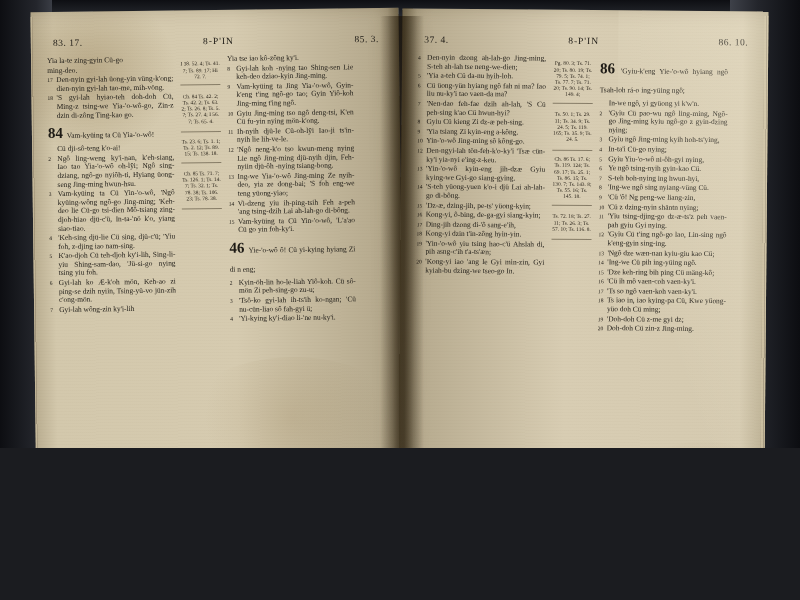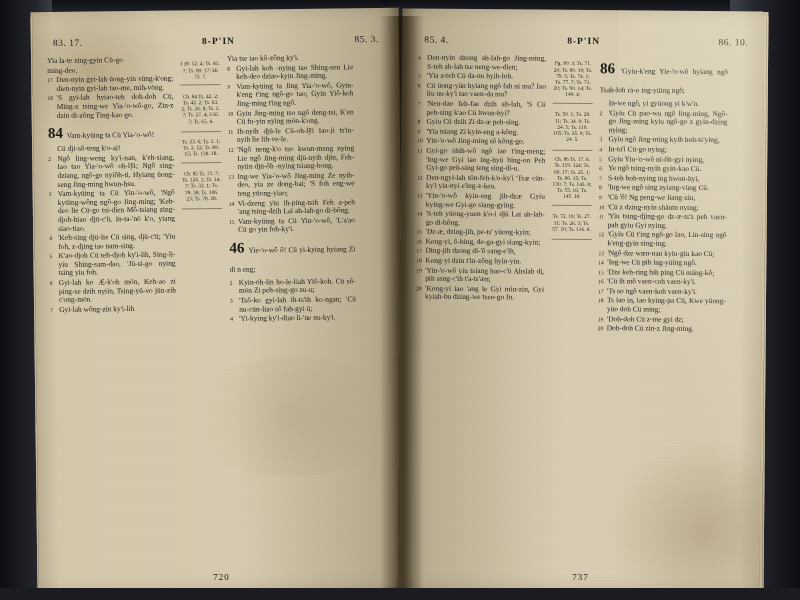--- a/index.html
+++ b/index.html
@@ -1,21 +1,21 @@
 <!DOCTYPE html>
 <html><head>
 <meta charset="utf-8">
 <style>
   html,body{margin:0;padding:0;}
   body{
     width:800px;height:600px;overflow:hidden;
     background:#1b1c20;
     font-family:"Liberation Serif", serif;
   }
-  #stage{position:relative;width:800px;height:588px;overflow:hidden;}
+  #stage{position:relative;width:800px;height:448px;overflow:hidden;}
 
   
   .desk{position:absolute;inset:0;background:
       radial-gradient(ellipse at 50% 40%, #2d2f35 0%, #14151a 75%);}
 
   
   .cover{position:absolute;background:#141519;}
   .cover.left{left:0;top:0;width:52px;height:600px;
      background:linear-gradient(90deg,#0d0e12 0%,#24262c 70%,#3a3d45 100%);}
   .cover.right{right:0;top:0;width:70px;height:600px;
@@ -57,21 +57,21 @@
   
   .gutter{position:absolute;left:352px;top:6px;width:44px;height:572px;
     background:linear-gradient(90deg,rgba(30,20,5,0) 0%,rgba(30,20,5,.55) 45%,rgba(30,20,5,.60) 55%,rgba(30,20,5,0) 100%);
     pointer-events:none;}
 
   
   .frame{position:absolute;inset:0;padding:26px 14px 22px 16px;box-sizing:border-box;}
 
   .runhead{display:flex;justify-content:space-between;align-items:baseline;
     font-size:9.5px;letter-spacing:.5px;padding:0 6px 3px 6px;}
-  .runhead .mid{font-weight:bold;letter-spacing:1px;}
+  .runhead .mid{font-weight:normal;letter-spacing:1px;}
 
   .cols{display:flex;gap:7px;margin-top:6px;}
   .col{position:relative;}
   .textcol{width:128px;font-size:7.4px;line-height:8.6px;text-align:justify;}
   .notecol{width:40px;font-size:5.4px;line-height:6.2px;color:#2a241b;text-align:center;}
   .left .textcol{width:126px;}
   .verse{position:relative;padding-left:9px;margin:0 0 1px 0;}
   .vn{position:absolute;left:0;top:0;font-size:5.5px;}
   .hang{text-indent:-5px;padding-left:5px;}
 
@@ -248,21 +248,21 @@
       </div>
       <div class="fiber"></div>
     </div>
 
     <div class="page right">
       <div class="stack"></div>
       <div class="stain s2"></div>
       <div class="frame">
 
         <div class="runhead">
-          <span>85.  4.</span>
+          <span>37.  4.</span>
           <span class="mid">8-P'IN</span>
           <span>86.  10.</span>
         </div>
 
         <div class="cols">
 
           <div class="col textcol">
             <p class="verse">
               <span class="vn">4</span>
               <span>Den-nyin dzong ah-lah-go Jing-ming, S-teh ah-lah tse neng-we-dien;</span>
@@ -274,35 +274,31 @@
             <p class="verse">
               <span class="vn">6</span>
               <span>Cü üong-yün hyiang ngô fah ni ma? Iao liu nu-ky'i tao vaen-da ma?</span>
             </p>
             <p class="verse">
               <span class="vn">7</span>
               <span>'Nen-dao feh-fae dzih ah-lah, 'S Cü peh-sing k'ao Cü hwun-hyi?</span>
             </p>
             <p class="verse">
               <span class="vn">8</span>
-              <span>Gyiu Cü dzih Zi dz-æ peh-sing.</span>
+              <span>Gyiu Cü kieng Zi dz-æ peh-sing.</span>
             </p>
             <p class="verse">
               <span class="vn">9</span>
               <span>'Yia tsiang Zi kyin-eng a-kông.</span>
             </p>
             <p class="verse">
               <span class="vn">10</span>
               <span>Yin-'o-wô Jing-ming sô kông-go.</span>
             </p>
             <p class="verse">
-              <span class="vn">11</span>
-              <span>Gyi-go shih-wô ngô iao t'ing-meng; 'Ing-we Gyi iao ing-hyü bing-on Peh Gyi-go peh-sing teng sing-di-u.</span>
-            </p>
-            <p class="verse">
               <span class="vn">12</span>
               <span>Den-ngyi-lah tön-feh-k'o-ky'i 'Tsæ cün-ky'i yia-nyi e'ing-z-keu.</span>
             </p>
             <p class="verse">
               <span class="vn">13</span>
               <span>'Yin-'o-wô kyin-eng jih-dzæ Gyiu kying-we Gyi-go siang-gying.</span>
             </p>
             <p class="verse">
               <span class="vn">14</span>
               <span>'S-teh yüong-yuen k'o-i djü Lai ah-lah-go di-bông.</span>
@@ -318,21 +314,21 @@
             <p class="verse">
               <span class="vn">17</span>
               <span>Ding-jih dzong di-'ô sang-e'ih,</span>
             </p>
             <p class="verse">
               <span class="vn">18</span>
               <span>Kong-yi dzin t'in-zông hyin-yin.</span>
             </p>
             <p class="verse">
               <span class="vn">19</span>
-              <span>'Yin-'o-wô yiu tsiang hao-c'ü Ahslah di, pih asng-c'ih t'a-ts'æn;</span>
+              <span>'Yin-'o-wô yiu tsing hao-c'ü Ahslah di, pih asng-c'ih t'a-ts'æn;</span>
             </p>
             <p class="verse">
               <span class="vn">20</span>
               <span>'Kong-yi iao 'ang le Gyi min-zin, Gyi kyiah-bu dzing-we tseo-go In.</span>
             </p>
             <p class="verse">
               <span class="vn"></span>
               <span></span>
             </p>
             <p class="verse">

